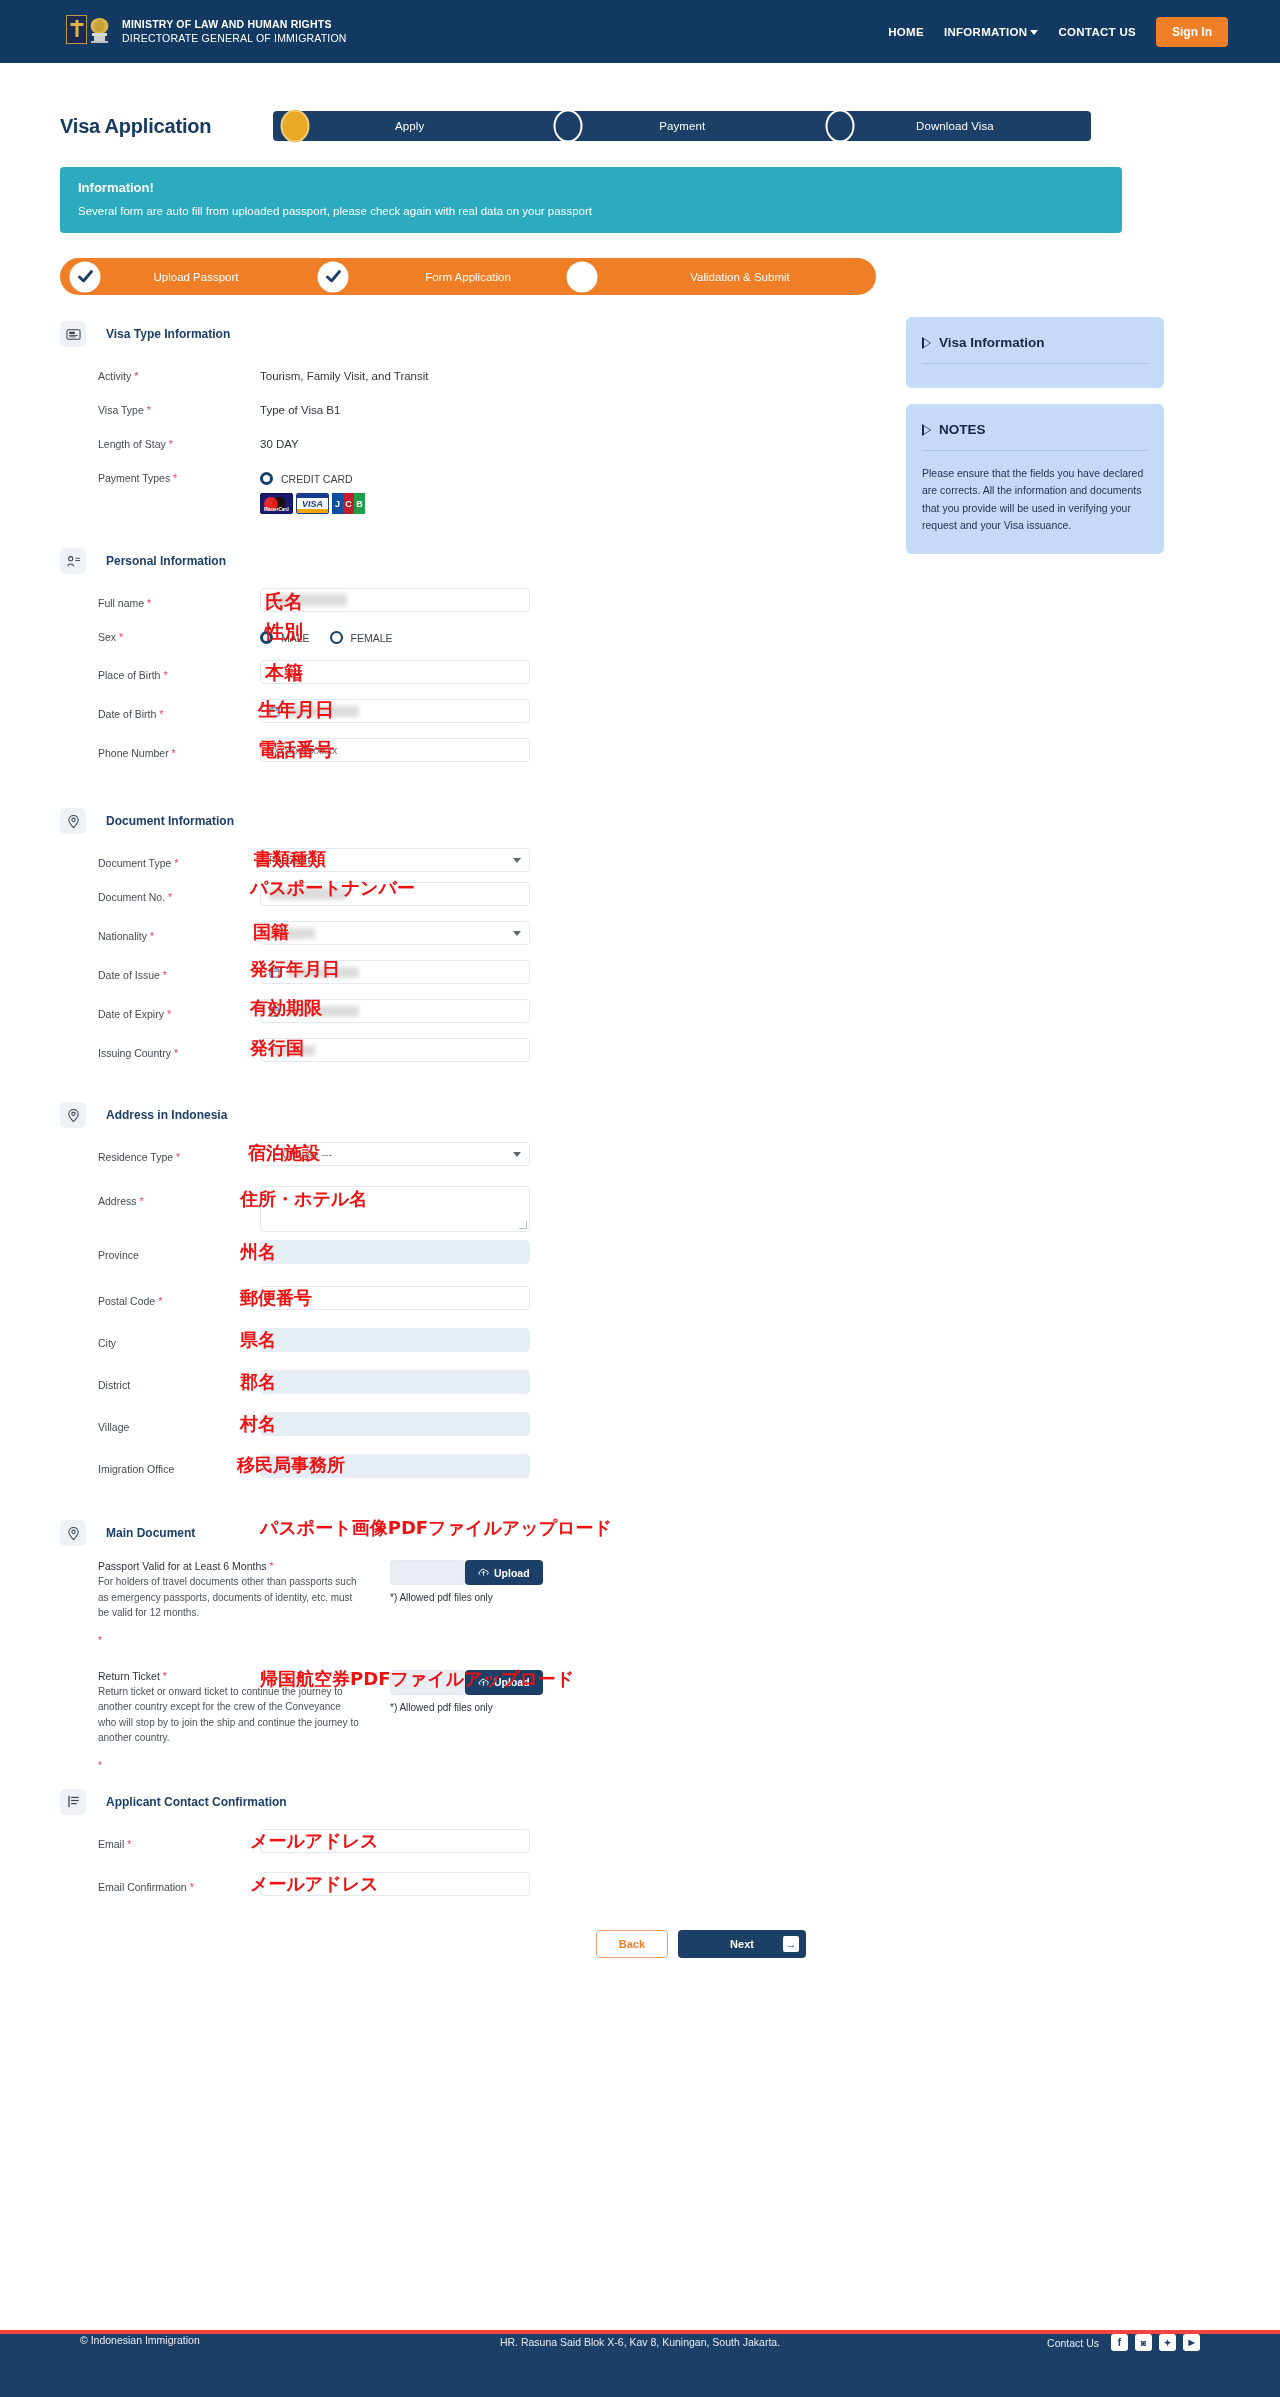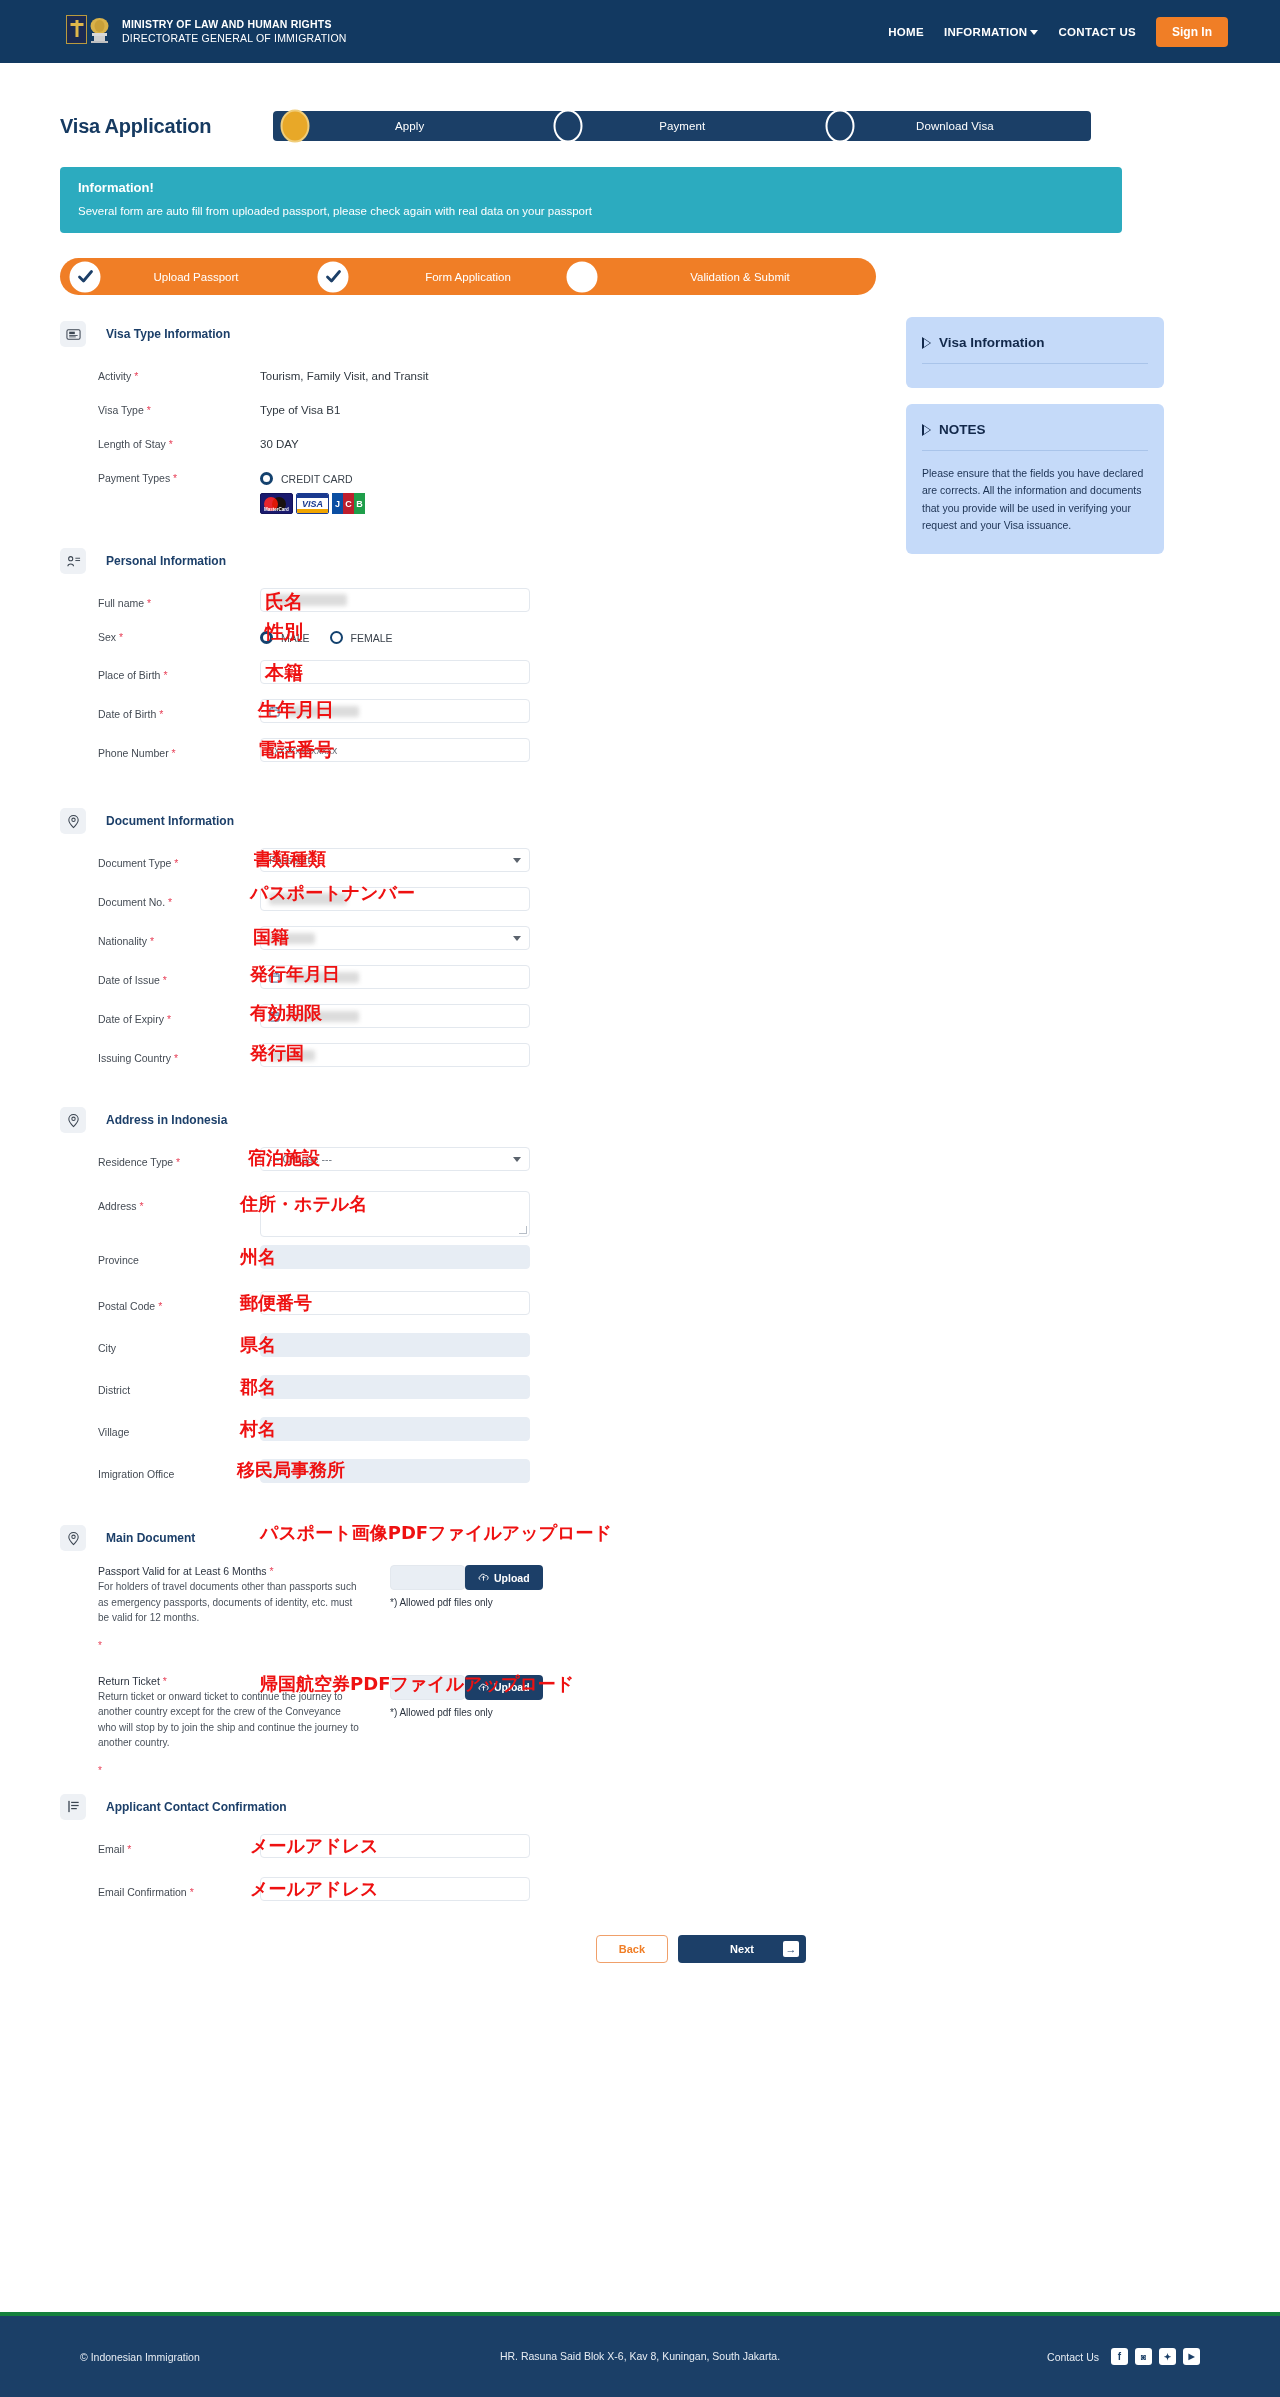--- a/index.html
+++ b/index.html
@@ -203,23 +203,23 @@
     border-radius: 4px; padding: 7px 16px; width: 128px; cursor:pointer;
     display:flex; align-items:center; justify-content:center; position:relative;
   }
   .btnnext .arrbox{
     position:absolute; right: 7px; width:16px;height:16px;background:#fff;border-radius:2px;
     display:flex;align-items:center;justify-content:center;color:#1c3f68;font-size:11px;font-weight:bold;
   }
 
   
   .footer {
-    position:absolute; left:0; bottom:0; width:1280px; height: 85px;
-    background:#1b3f67; display:flex; align-items:center; padding: 0 80px;
-    border-top: 4px solid #15803d;
+    position:absolute; left:0; bottom:0; width:1280px; height: 67px;
+    background:#1b3f67; display:flex; align-items:flex-start; padding: 0 80px;
+    border-top: 4px solid #ef4444;
   }
   .fcopy { font-size: 10.5px; color:#e8edf3; width: 300px;}
   .faddr { flex:1; text-align:center; font-size: 10.5px; color:#e8edf3; line-height:1.7; max-width: 300px; margin: 0 auto;}
   .fright { width: 300px; display:flex; align-items:center; justify-content:flex-end; gap: 7px;}
   .fcontact { font-size: 10.5px; color:#e8edf3; margin-right: 5px;}
   .sico { width:17px;height:17px;background:#fff;border-radius:3px;display:flex;align-items:center;justify-content:center;color:#1b3f67;font-size:10px;font-weight:bold;}
 </style>
 </head>
 <body>
 
@@ -427,21 +427,21 @@
           <div class="flabel"><span>Document Type</span> <span class="req">*</span></div>
           <div class="inputwrap">
             <div class="inp sel">
               <span>Passport</span>
               <span class="selcaret"></span>
             </div>
           </div>
           <div class="jp" style="left:194px; top:-1px; font-size:18px;">書類種類</div>
         </div>
 
-        <div class="frow" style="margin-top:5px;">
+        <div class="frow" style="">
           <div class="flabel"><span>Document No.</span> <span class="req">*</span></div>
           <div class="inputwrap">
             <div class="inp redacted"></div>
           </div>
           <div class="jp" style="left:190px; top:-6px; font-size:18px;">パスポートナンバー</div>
         </div>
 
         <div class="frow" style="margin-top:5px;">
           <div class="flabel"><span>Nationality</span> <span class="req">*</span></div>
           <div class="inputwrap">

